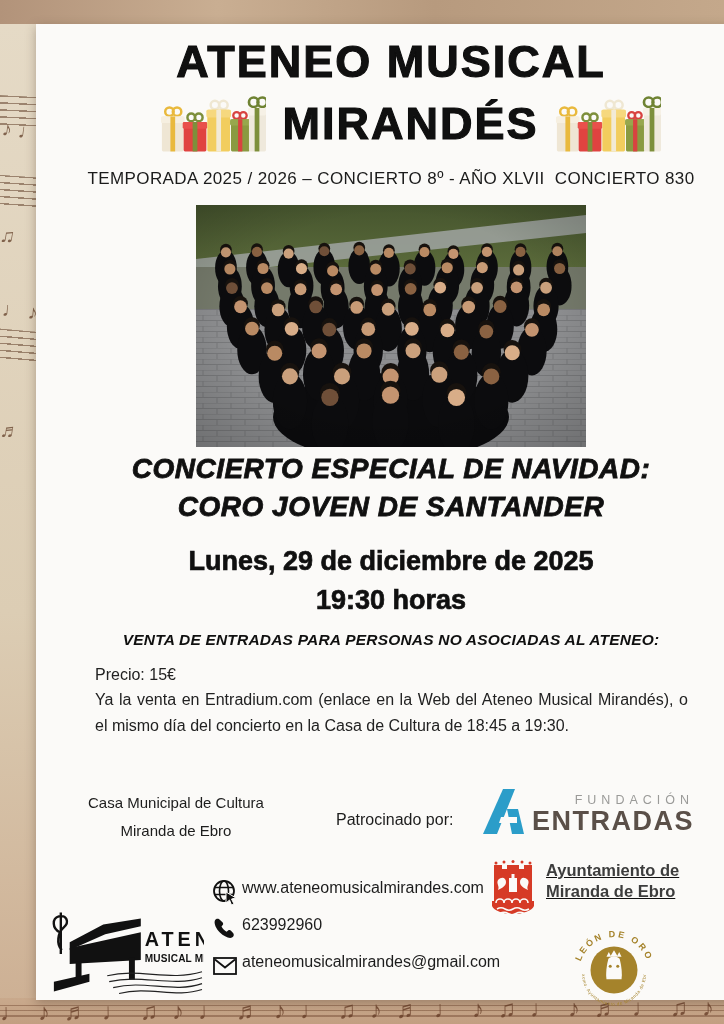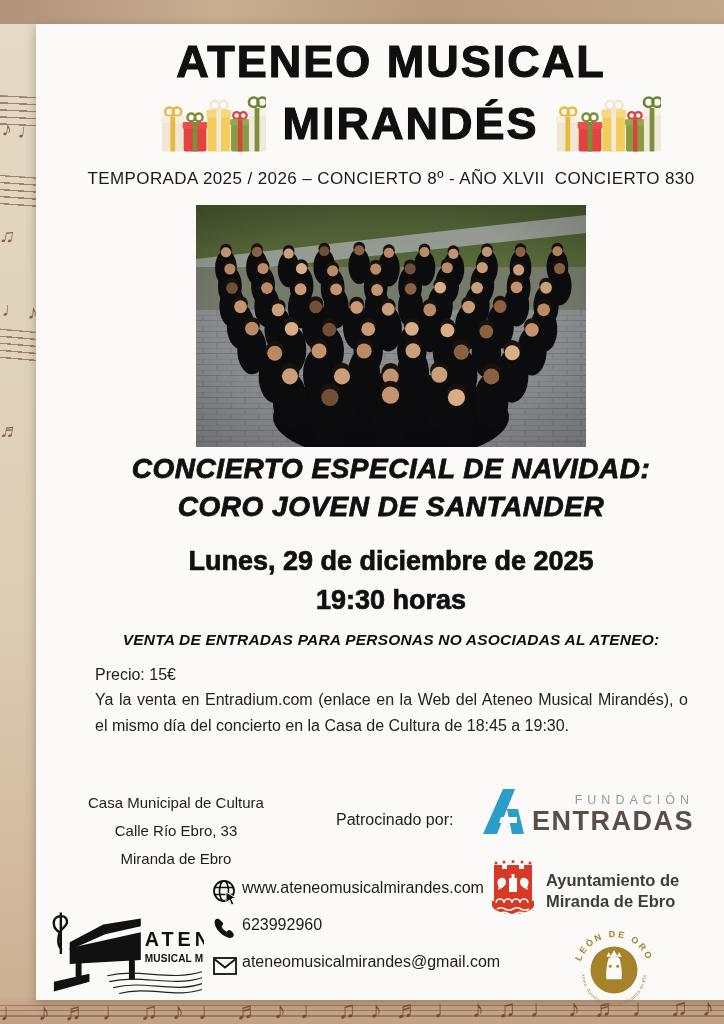--- a/index.html
+++ b/index.html
@@ -47,21 +47,21 @@
   .aciturri{position:absolute;left:447px;top:763px;width:200px;display:flex;align-items:flex-end;gap:5px;text-align:right;}
   .aciturri .glyph{width:44px;height:48px;flex:none;}
   .aciturri .words{display:flex;flex-direction:column;line-height:1;}
   .aciturri .w-top{font-size:12.5px;letter-spacing:5px;color:#9a9a98;margin-bottom:2px;}
   .aciturri .w-bot{font-size:27px;font-weight:700;letter-spacing:1.5px;color:#5a4f48;}
   .piano-logo{position:absolute;left:10px;top:874px;width:158px;height:112px;}
   .contacts{position:absolute;left:176px;top:855px;width:300px;display:flex;flex-direction:column;gap:11px;text-align:left;}
   .contact-row{display:flex;align-items:flex-start;gap:4px;height:26px;}
   .contact-row .cicon{width:26px;height:26px;flex:none;}
   .contact-row .ctext{font-size:16px;color:#1c1c1c;}
-  .ayto{position:absolute;left:454px;top:836px;width:212px;display:flex;align-items:center;gap:10px;text-align:left;}
+  .ayto{position:absolute;left:454px;top:836px;width:212px;display:flex;align-items:flex-start;gap:10px;text-align:left;text-decoration:underline;}
   .ayto .crest{width:46px;height:62px;flex:none;}
   .ayto .cname{font-size:16.5px;font-weight:700;color:#3d3d3d;line-height:1.3;}
   .seal{position:absolute;left:531px;top:895px;width:94px;height:100px;}
 </style>
 </head>
 <body>
 
 <div class="bg-top-strip"></div>
 <div class="bg-left"></div>
 <div class="bg-right"></div>
@@ -372,21 +372,20 @@
 
   <div class="venta">VENTA DE ENTRADAS PARA PERSONAS NO ASOCIADAS AL ATENEO:</div>
 
   <div class="info">
     <div>Precio: 15€</div>
     <div class="sales">Ya la venta en Entradium.com (enlace en la Web del Ateneo Musical Mirandés), o el mismo día del concierto en la Casa de Cultura de 18:45 a 19:30.</div>
   </div>
 
   <div class="venue">
     <div>Casa Municipal de Cultura</div>
-    <div>Calle Río Ebro, 33</div>
     <div>Miranda de Ebro</div>
   </div>
 
   <div class="sponsor-label">Patrocinado por:</div>
 
   <div class="aciturri">
     <svg class="glyph" viewBox="0 0 44 48">
       <polygon points="0,47 20,2 32,2 14,47" fill="#2b9dc9"></polygon>
       <polygon points="24,22 35,22 41,47 29,47" fill="#2b9dc9"></polygon>
       <polygon points="18,30 34,30 34,36 16,36" fill="#fbfaf8"></polygon>

